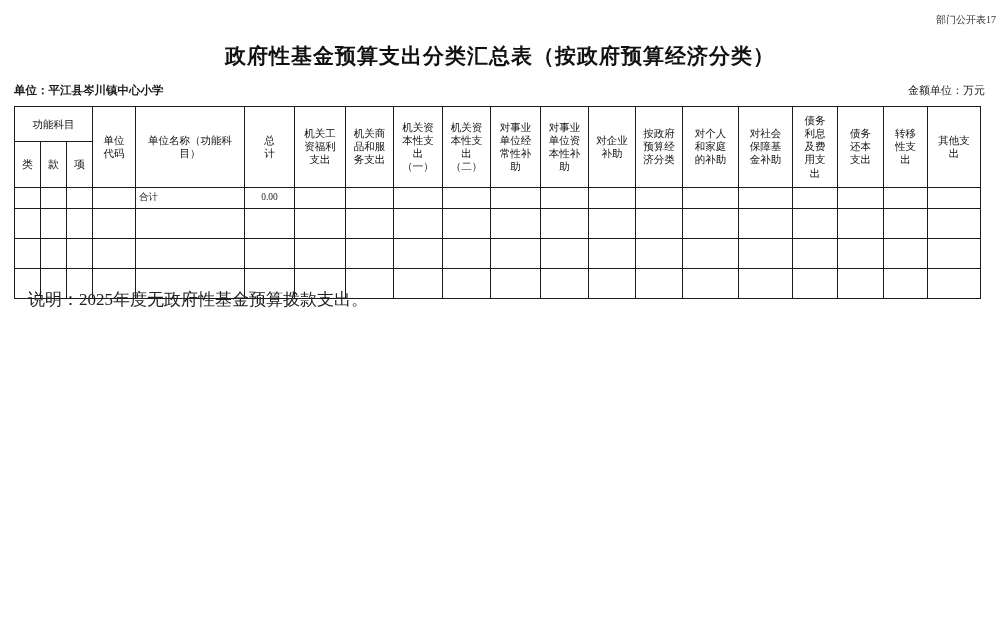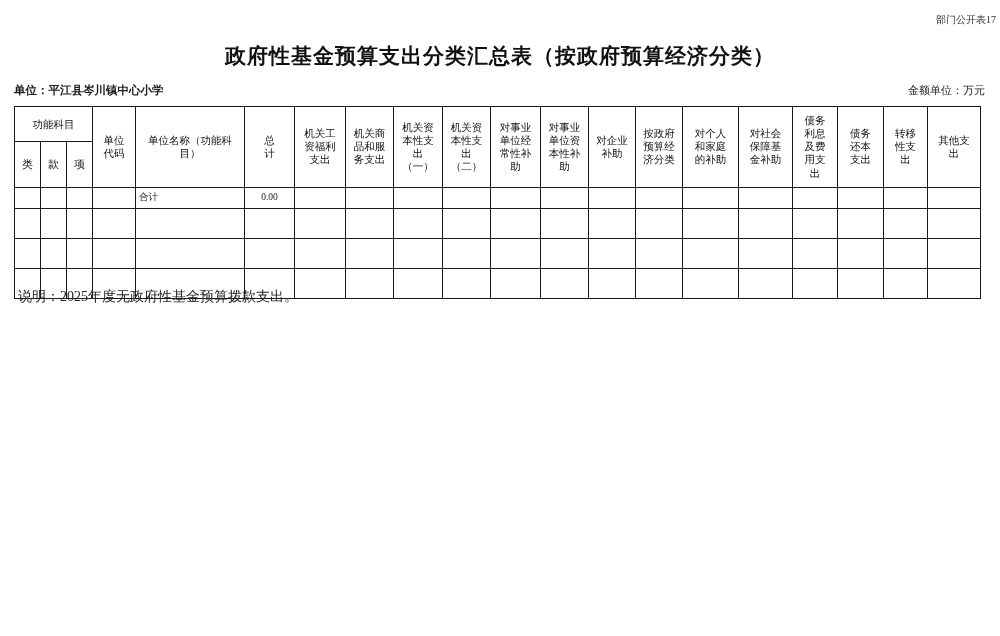--- a/index.html
+++ b/index.html
@@ -40,22 +40,22 @@
     font-size:9.5px; line-height:1.2; padding:1px 3px; text-align:center;
     color:#222;
   }
   table.budget td.cell-name  { text-align:left; }
   table.budget td.cell-total { }
   tr.hdr-a { height:26px; }
   tr.hdr-b { height:36px; }
   tr.body-first { height:21px; }
   tr.body-rest  { height:30px; }
   .note {
-    position:absolute; left:18px; top:288px;
-    font-size:14px; color:#222;
+    position:absolute; left:28px; top:288px;
+    font-size:17px; color:#222;
   }
 </style>
 </head>
 <body>
 
 <div class="doc-label">部门公开表17</div>
 <div class="title">政府性基金预算支出分类汇总表（按政府预算经济分类）</div>
 <div class="meta">
   <span class="unit-name">单位：平江县岑川镇中心小学</span>
   <span class="amount-unit">金额单位：万元</span>

